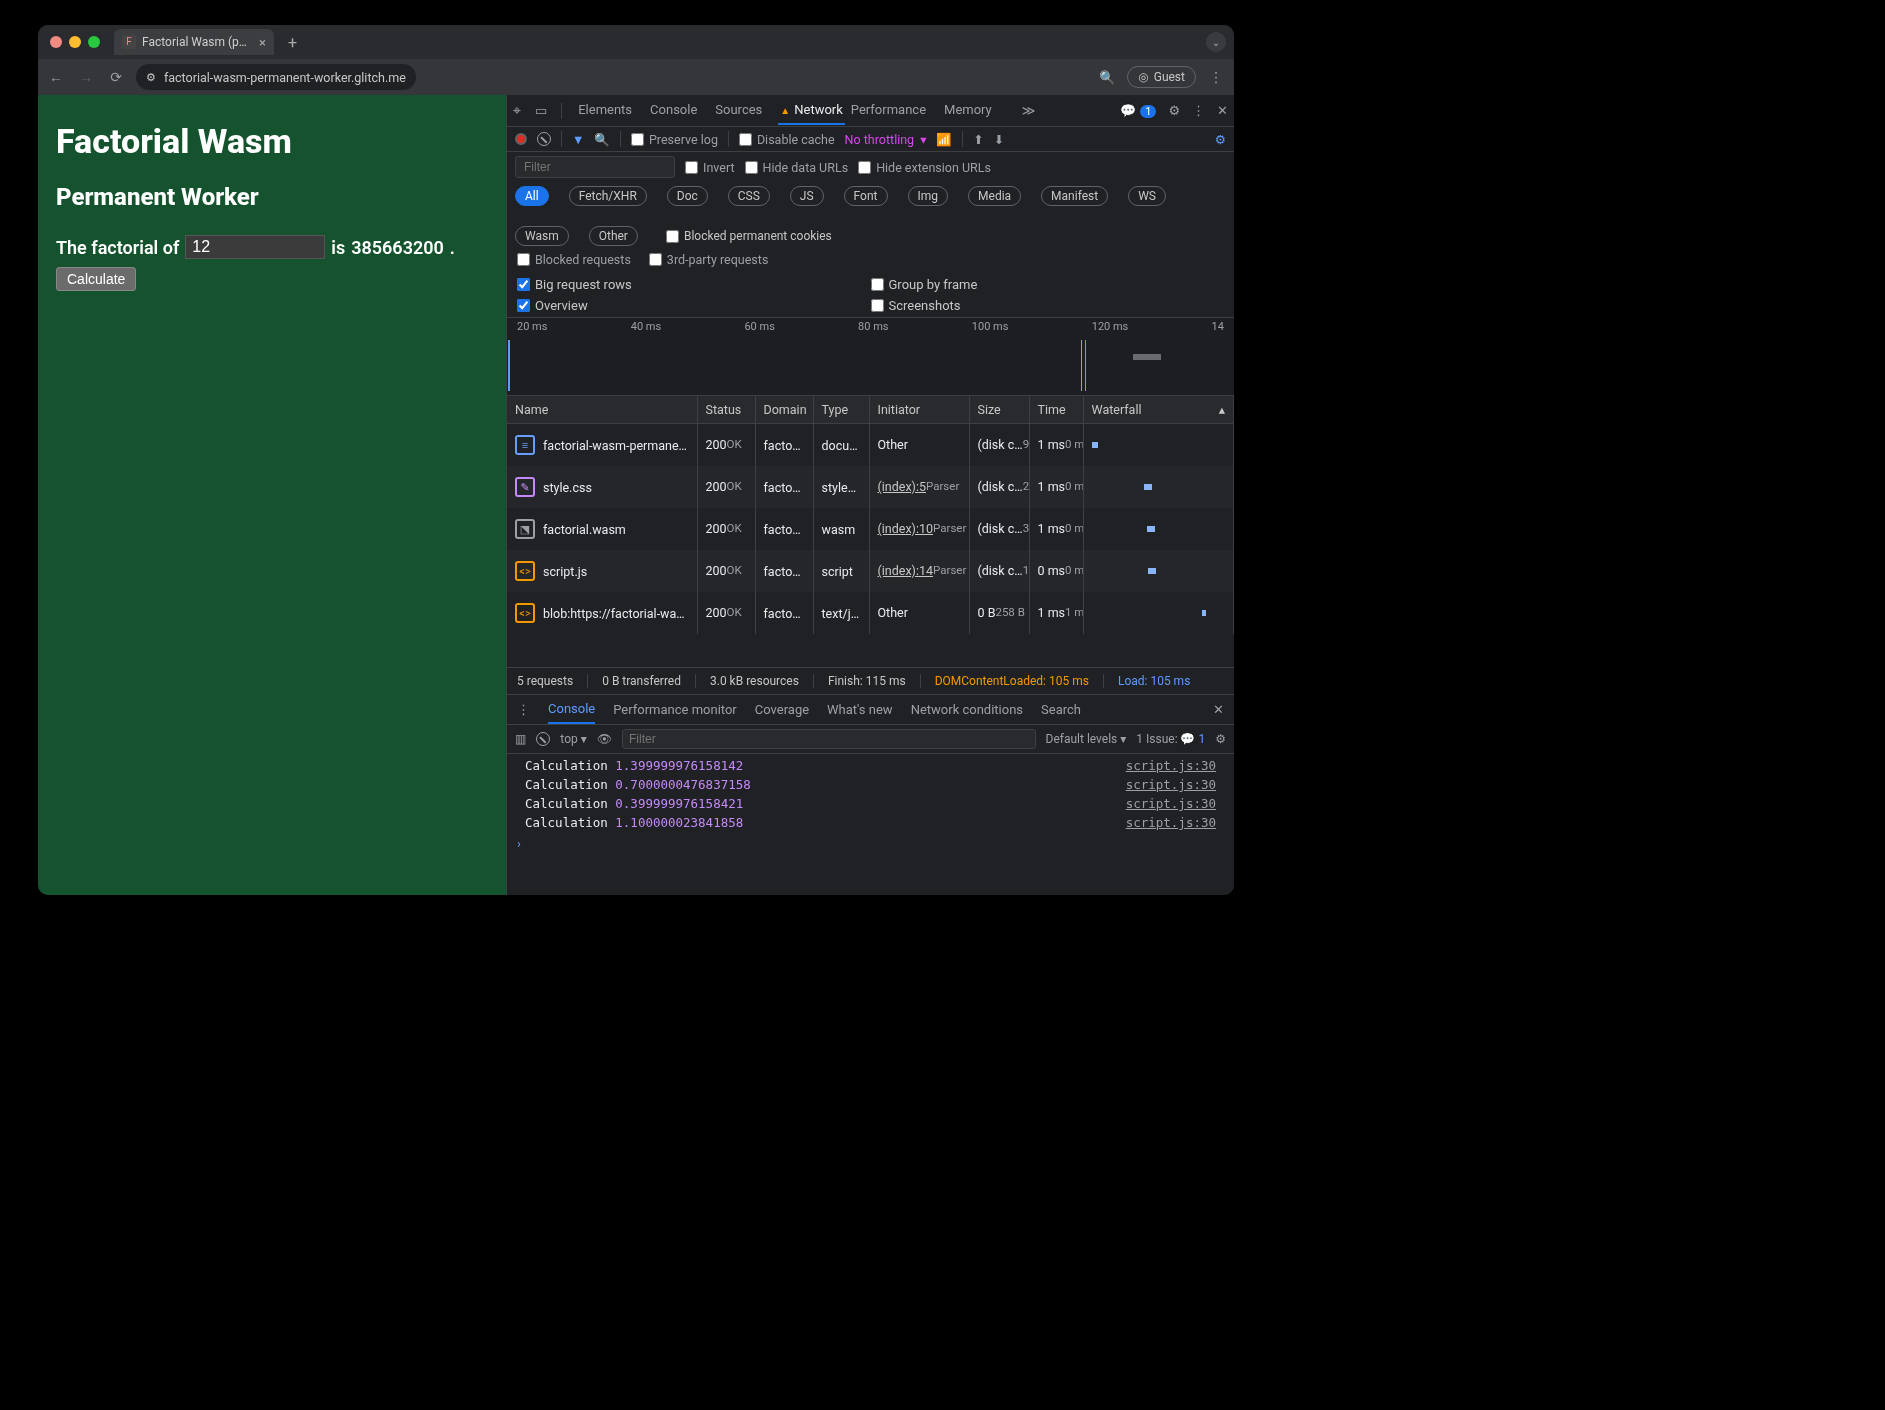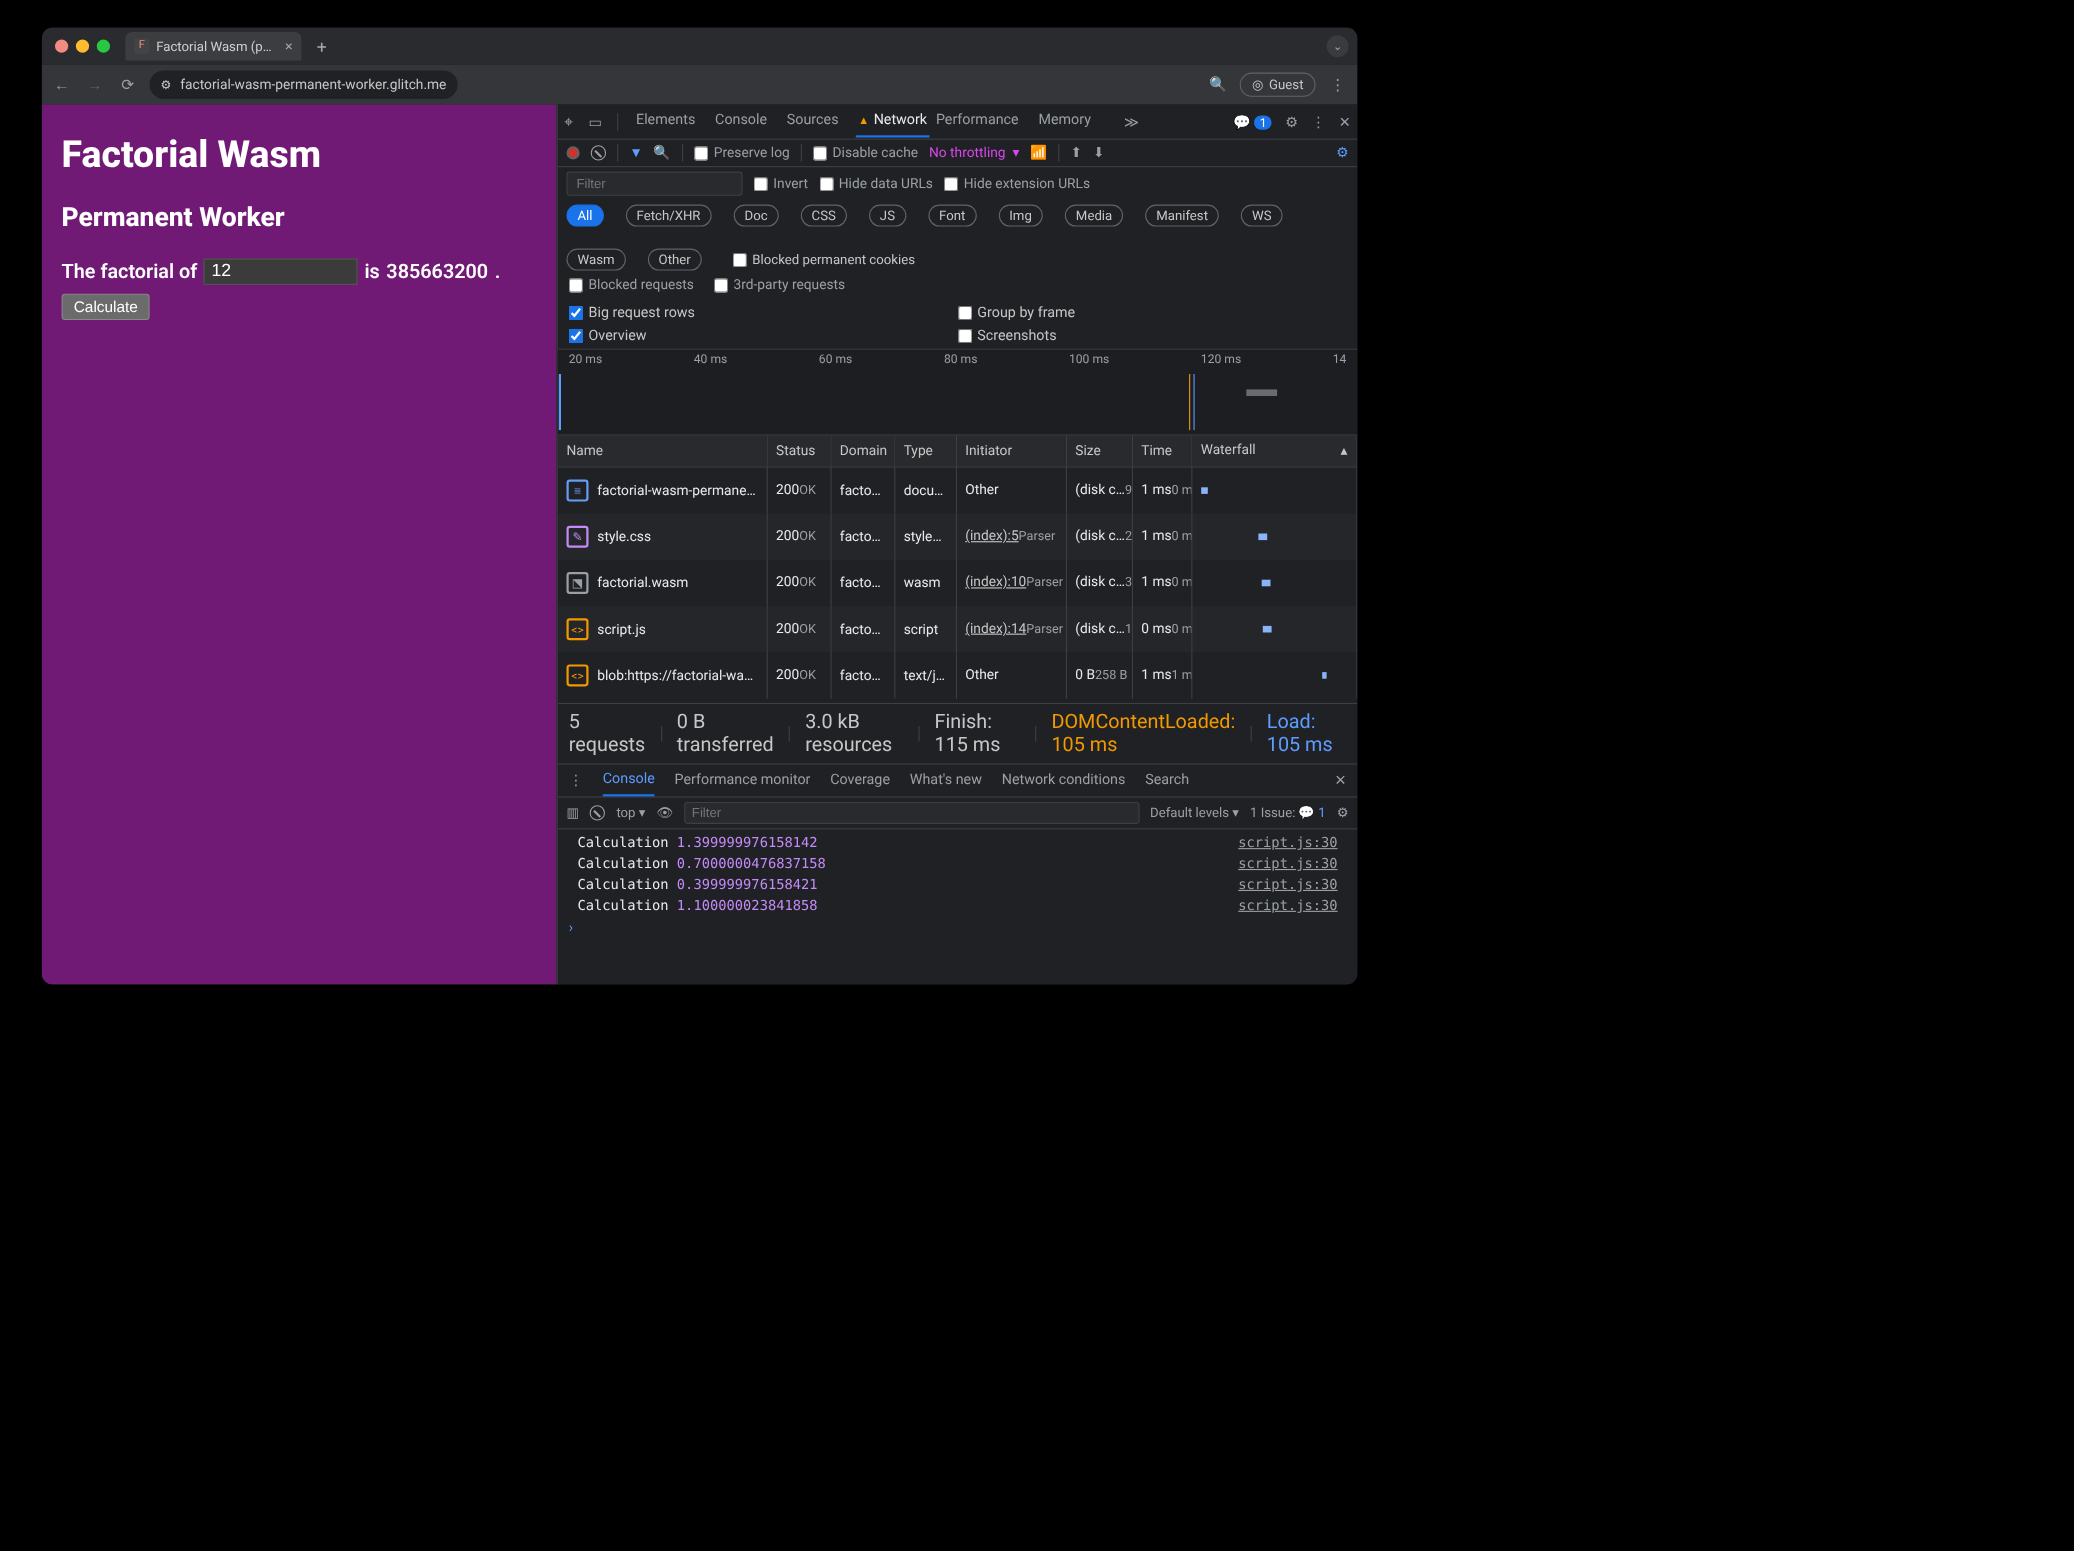--- a/index.html
+++ b/index.html
@@ -54,21 +54,21 @@
   }
   .tbicon{width:20px;text-align:center;font-size:14px;}
   .addr{
     flex:0 0 auto;display:flex;align-items:center;gap:8px;background:#202124;border-radius:14px;padding:4px 10px;height:26px;font-size:12.5px;color:#c7c7c7;width:280px;
   }
   .spacer{flex:1;}
   .guest{border:1px solid #5f6368;border-radius:14px;padding:3px 10px;font-size:12px;color:#c7c7c7;display:flex;align-items:center;gap:5px;}
 
   .body{flex:1;display:flex;min-height:0;}
   .page{
-    width:468px;background:#701a75;color:#fff;padding:26px 18px 18px 18px;
+    width:468px;background:#14532d;color:#fff;padding:26px 18px 18px 18px;
   }
   .page h1{font-size:34px;font-weight:800;margin-bottom:22px;}
   .page h2{font-size:24px;font-weight:800;margin-bottom:24px;}
   .page .sentence{font-size:18px;font-weight:600;display:flex;align-items:center;gap:6px;flex-wrap:wrap;}
   .page input{background:#3b3b3b;border:1px solid #555;color:#fff;padding:2px 6px;font-size:16px;width:140px;}
   .page button{margin-top:8px;background:#6b6b6b;border:1px solid #888;color:#fff;padding:3px 10px;font-size:14px;border-radius:3px;}
 
   .devtools{flex:1;display:flex;flex-direction:column;background:#202124;border-left:1px solid #3c4043;min-width:0;}
 
   .dt-tabs{height:32px;display:flex;align-items:center;border-bottom:1px solid #3c4043;padding:0 6px;gap:14px;font-size:13px;color:#9aa0a6;}
@@ -119,21 +119,21 @@
   .ic-css{border:2px solid #c58af9;color:#c58af9;}
   .ic-wasm{border:2px solid #9aa0a6;color:#9aa0a6;}
   .ic-js{border:2px solid #f29900;color:#f29900;}
   .twoline{display:flex;flex-direction:row;line-height:1.25;}
   .sub{color:#9aa0a6;font-size:11.5px;}
   .rt{text-align:right;}
   .link{color:#c7c7c7;text-decoration:underline;}
   .wfcell{position:relative;height:34px;}
   .wfbar{position:absolute;top:14px;height:6px;background:#8ab4f8;}
 
-  .statusbar{display:flex;gap:14px;padding:6px 10px;font-size:18px;color:#c7c7c7;border-bottom:1px solid #3c4043;align-items:center;}
+  .statusbar{display:flex;gap:14px;padding:6px 10px;font-size:12px;color:#c7c7c7;border-bottom:1px solid #3c4043;align-items:center;}
   .statusbar .vd{width:1px;height:14px;background:#3c4043;}
   .dcl{color:#f29900;} .loadt{color:#5e9cff;}
 
   .drawer{display:flex;flex-direction:column;min-height:200px;}
   .drawer-tabs{display:flex;align-items:center;gap:18px;padding:0 10px;height:30px;border-bottom:1px solid #3c4043;font-size:13px;color:#9aa0a6;}
   .drawer-tabs .dt{padding:6px 0;}
   .drawer-tabs .dt.active{color:#5e9cff;border-bottom:2px solid #1a73e8;}
   .drawer-tabs .dx{margin-left:auto;}
   .console-bar{display:flex;align-items:center;gap:10px;padding:4px 8px;border-bottom:1px solid #3c4043;font-size:12px;color:#9aa0a6;}
   .console-bar select,.console-bar input{background:#292a2d;border:1px solid #3c4043;color:#c7c7c7;font-size:12px;padding:2px 6px;border-radius:3px;}

